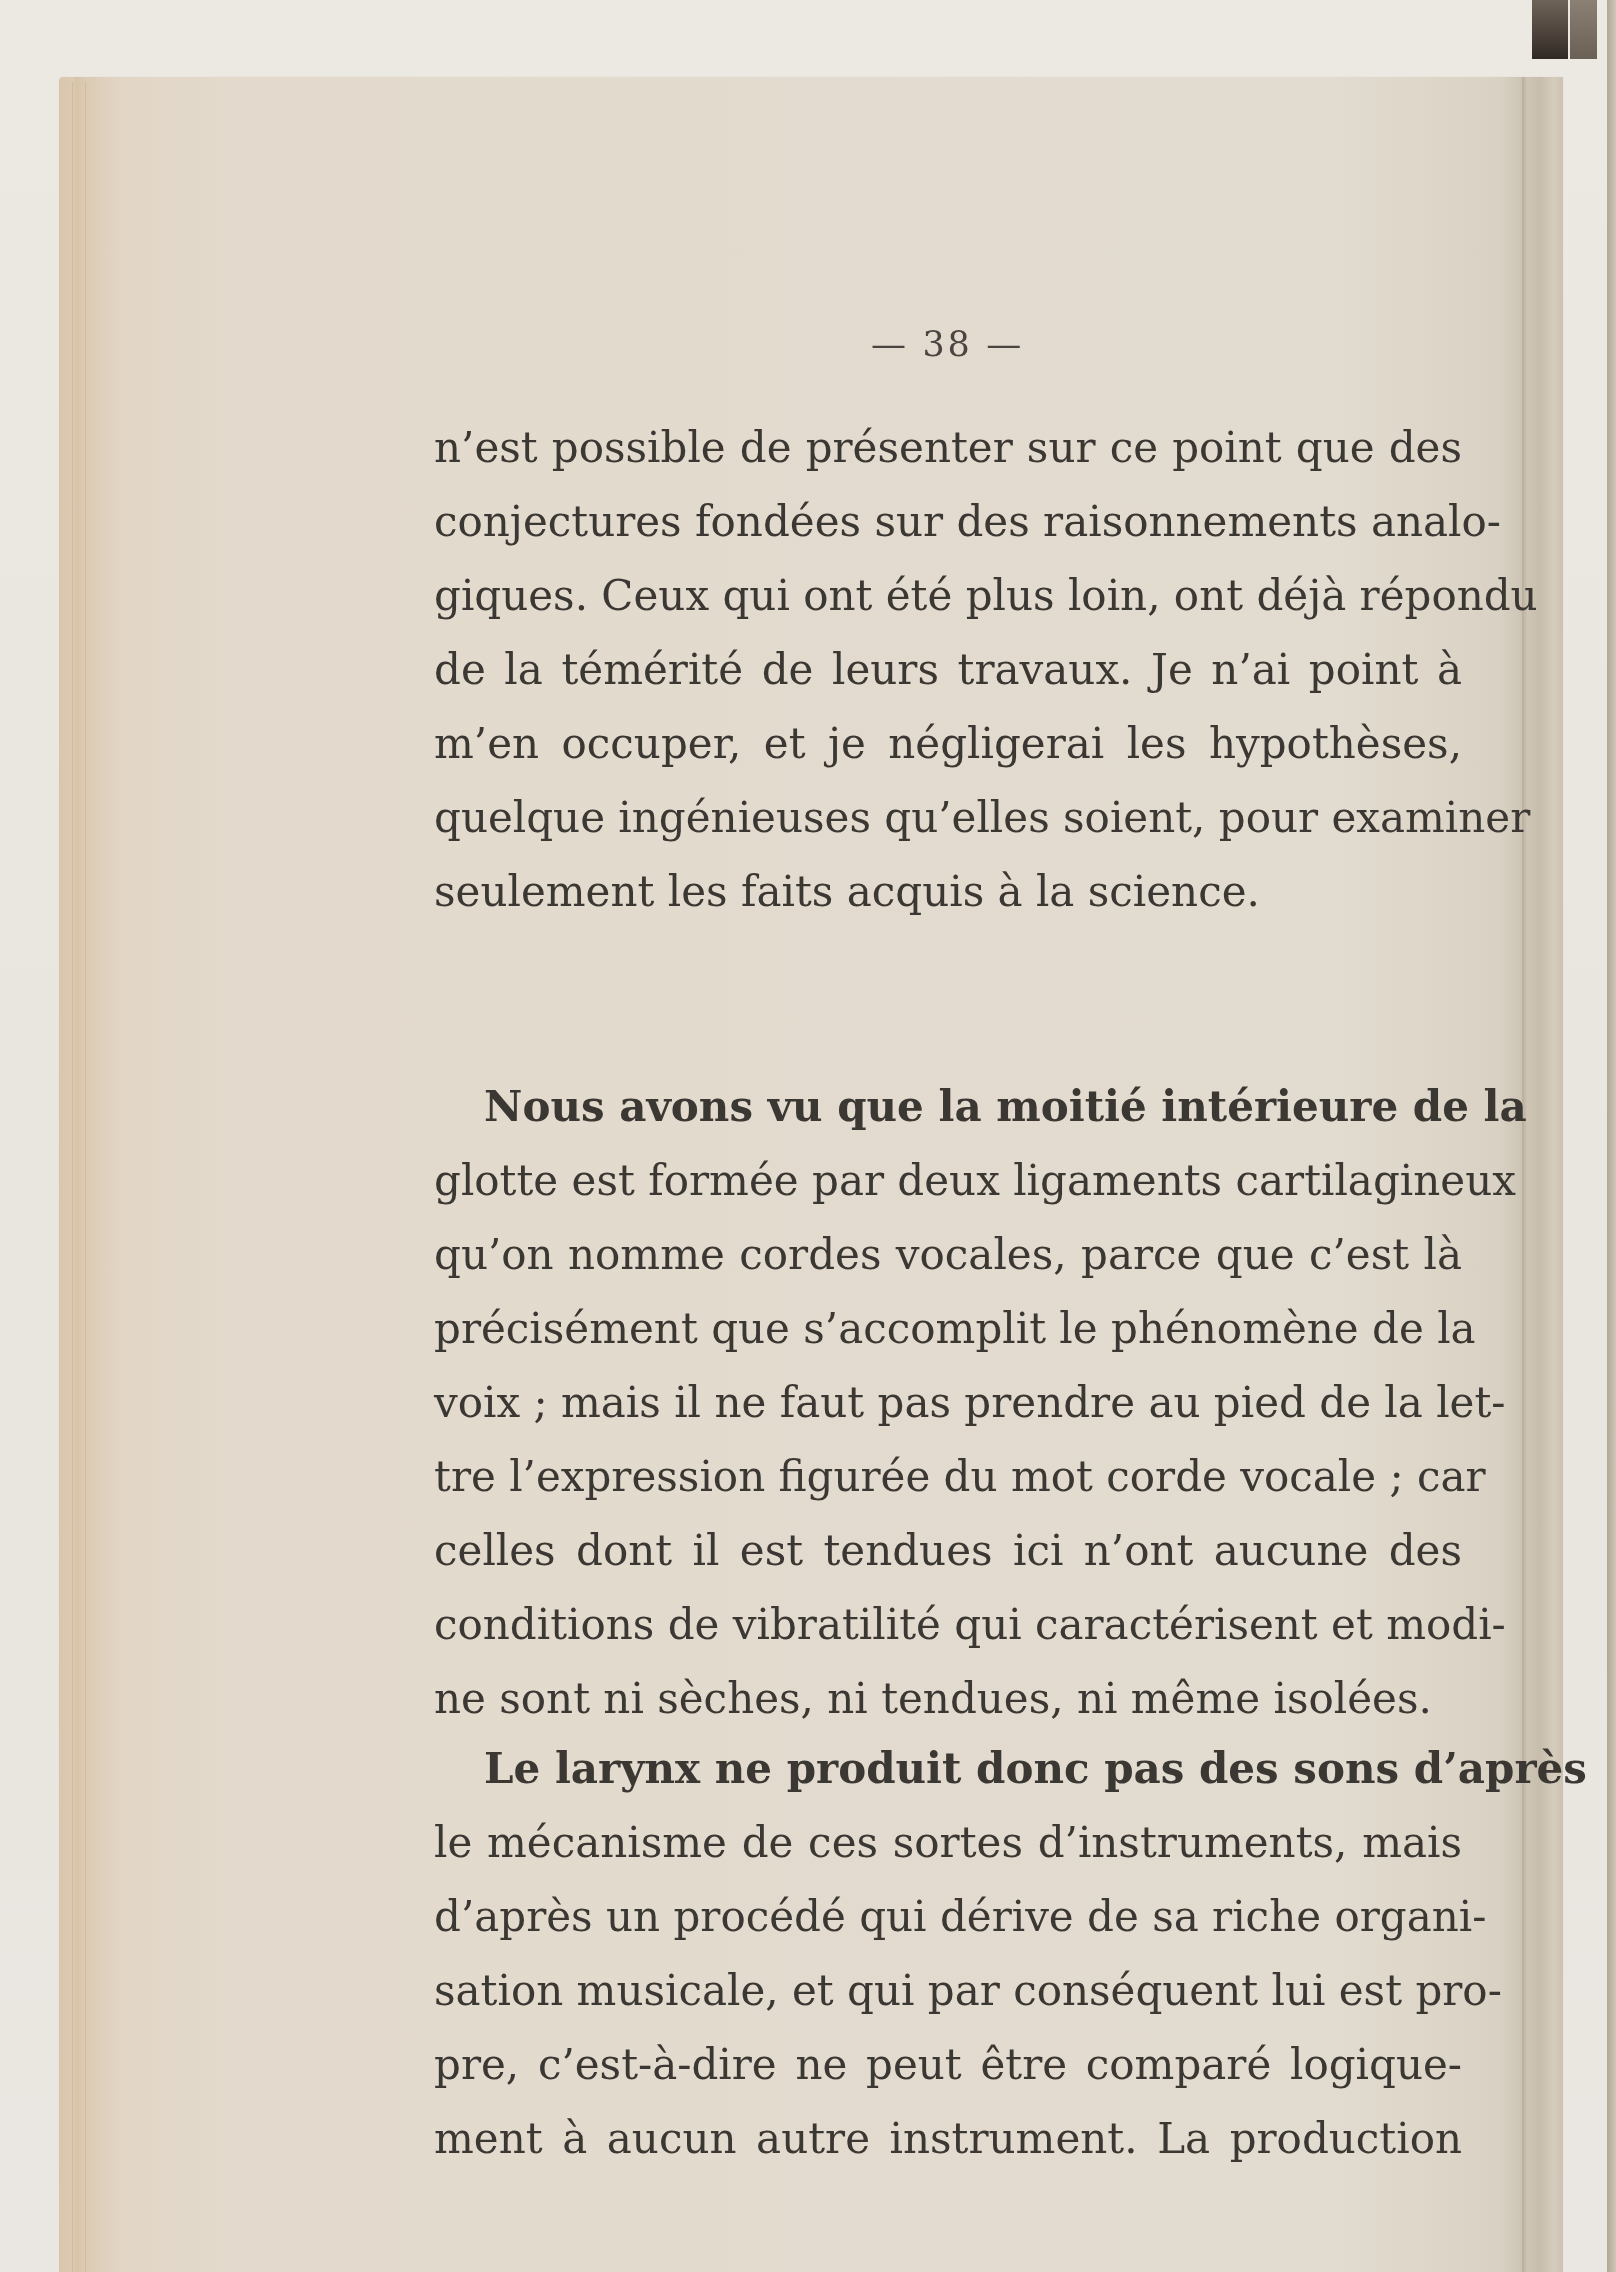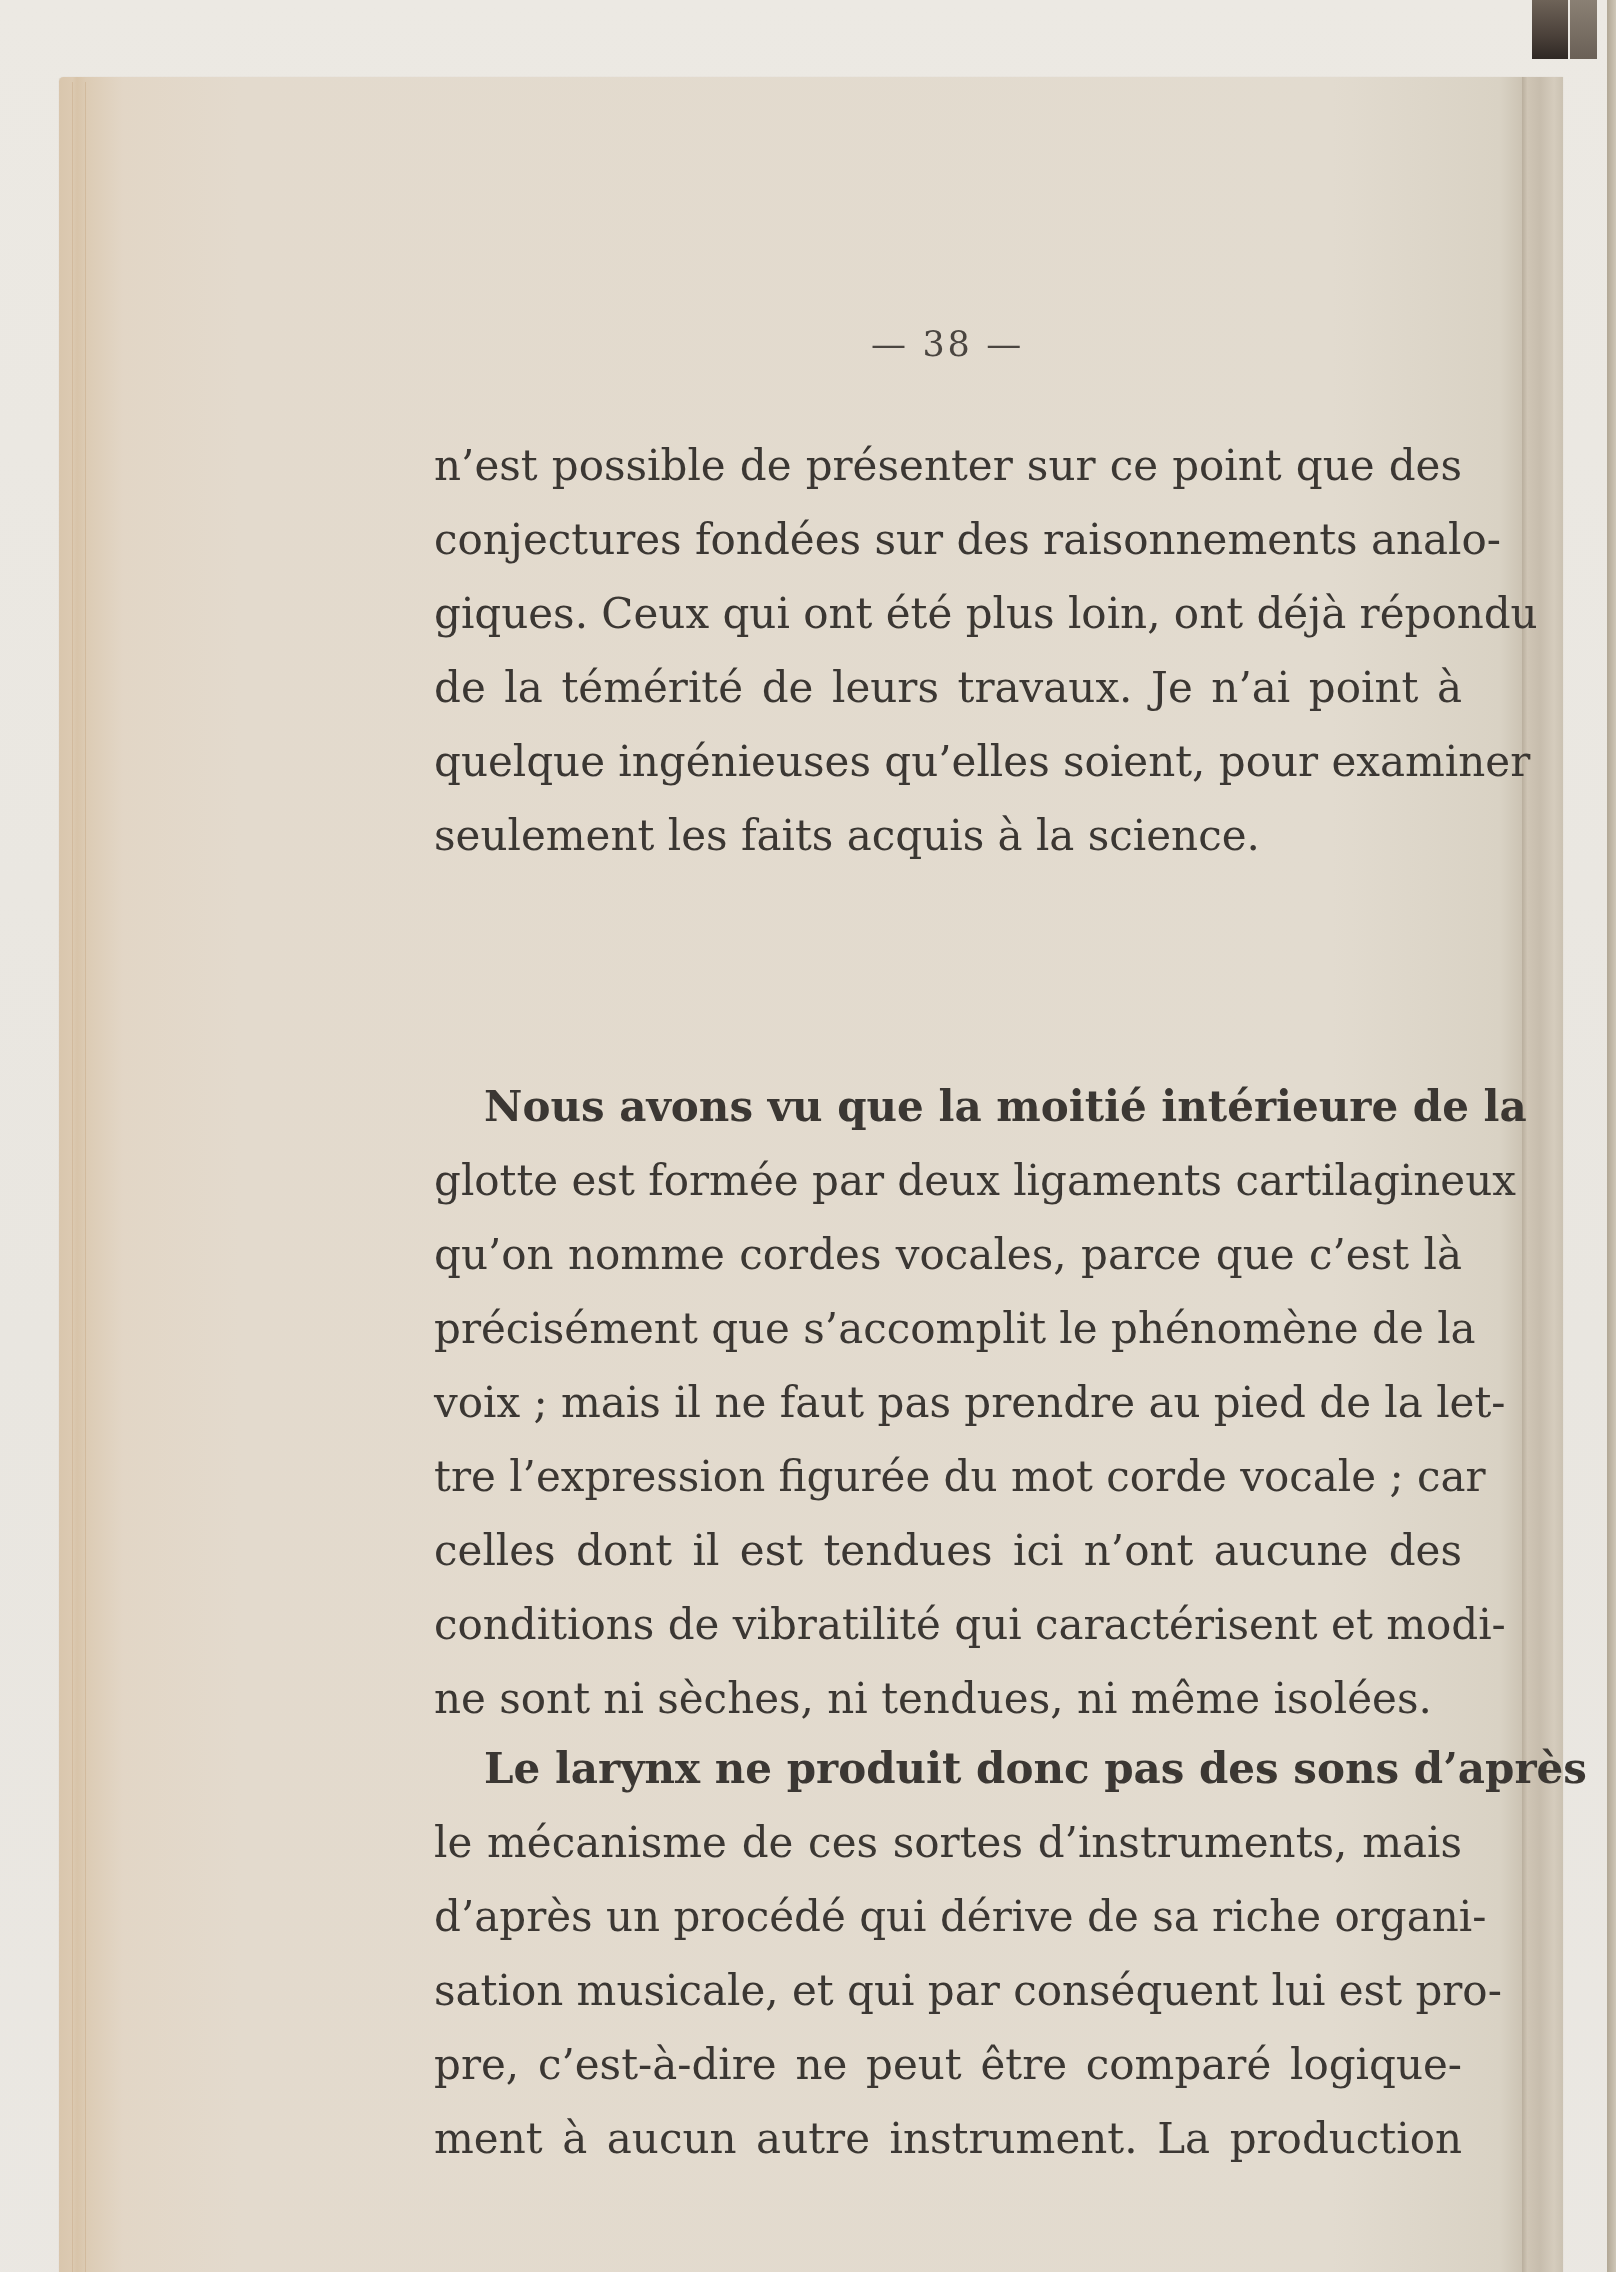--- a/index.html
+++ b/index.html
@@ -100,21 +100,21 @@
       text-align-last: justify;
       height: 74px;
     }
     .text-block .line.last {
       text-align-last: left;
     }
     .text-block .line.indent {
       padding-left: 50px;
       font-weight: bold;
     }
-    .block-1 { top: 429px; }
+    .block-1 { top: 411px; }
     .block-2 { top: 1070px; }
     .block-3 { top: 1732px; }
     .italic { }
   </style>
 </head>
 <body>
 
 <div class="scan-bg"></div>
 
 <div class="page">
@@ -128,20 +128,21 @@
 
 <div class="right-spine"></div>
 
 <div class="page-number">— 38 —</div>
 
 <div class="text-block block-1">
   <span class="line">n’est possible de présenter sur ce point que des</span>
   <span class="line">conjectures fondées sur des raisonnements analo-</span>
   <span class="line">giques. Ceux qui ont été plus loin, ont déjà répondu</span>
   <span class="line">de la témérité de leurs travaux. Je n’ai point à</span>
+  <span class="line">m’en occuper, et je négligerai les hypothèses,</span>
   <span class="line">quelque ingénieuses qu’elles soient, pour examiner</span>
   <span class="line last">seulement les faits acquis à la science.</span>
 </div>
 
 <div class="text-block block-2">
   <span class="line indent">Nous avons vu que la moitié intérieure de la</span>
   <span class="line">glotte est formée par deux ligaments cartilagineux</span>
   <span class="line">qu’on nomme cordes vocales, parce que c’est là</span>
   <span class="line">précisément que s’accomplit le phénomène de la</span>
   <span class="line">voix ; mais il ne faut pas prendre au pied de la let-</span>

